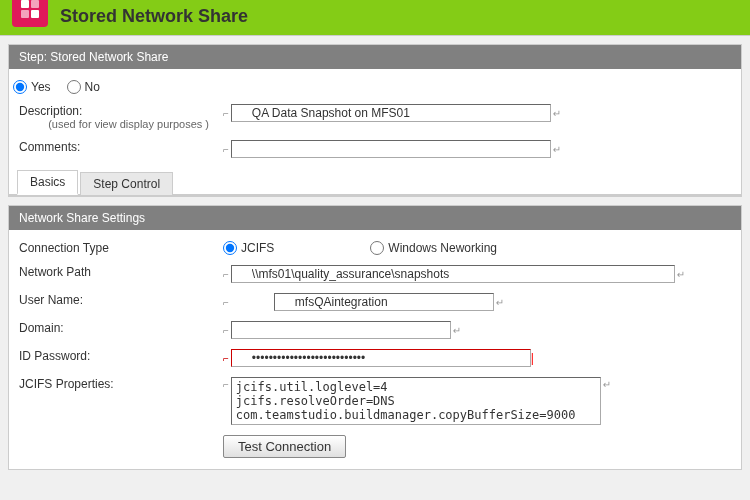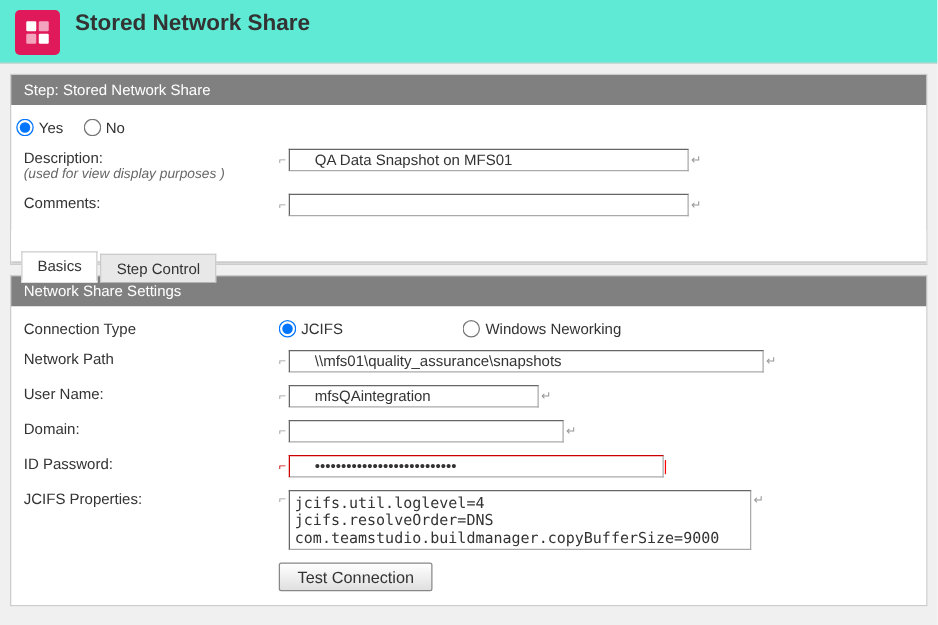--- a/index.html
+++ b/index.html
@@ -1,25 +1,25 @@
 <!DOCTYPE html>
 <html><head>
   <meta charset="utf-8">
   <style>
     * { box-sizing: border-box; margin: 0; padding: 0; }
     body { font-family: Arial, sans-serif; font-size: 12px; background: #f0f0f0; width: 750px; height: 500px; overflow: hidden; }
 
     .header {
-      background: #5eead4;
+      background: #84cc16;
       border-bottom: 1px solid #ccc;
       padding: 8px 12px;
       display: flex;
-      align-items: flex-start;
+      align-items: flex-end;
       gap: 12px;
-      height: 51px;
+      height: 36px;
     }
     .logo {
       width: 36px;
       height: 36px;
       background: #e0195a;
       border-radius: 4px;
       display: flex;
       align-items: center;
       justify-content: center;
       color: white;
@@ -67,21 +67,21 @@
       width: 210px;
       padding: 2px 10px;
       color: #333;
       font-size: 12px;
       flex-shrink: 0;
     }
 
     .form-label .sub-label {
       color: #666;
       font-size: 11px;
-      font-style: italic;
+      text-align: right;
     }
 
     .form-value {
       flex: 1;
       padding: 2px 4px;
       color: #333;
       font-size: 12px;
       display: flex;
       align-items: center;
     }
@@ -122,21 +122,21 @@
     .tab {
       padding: 4px 12px;
       border: 1px solid #ccc;
       border-bottom: none;
       background: #e8e8e8;
       cursor: pointer;
       font-size: 12px;
       color: #333;
       margin-right: 2px;
       position: relative;
-      top: 17px;
+      top: 1px;
     }
 
     .tab.active {
       background: #fff;
       border-bottom: 2px solid #fff;
       font-weight: normal;
       z-index: 1;
     }
 
     
@@ -276,30 +276,30 @@
               <span>Windows Neworking</span>
             </label>
           </div>
         </div>
       </div>
 
       <div class="form-row">
         <div class="form-label">Network Path</div>
         <div class="form-value">
           <span class="corner-mark">⌐</span>
-          <input type="text" class="text-input" value="\\mfs01\quality_assurance\snapshots" style="width: 380px;">
+          <input type="text" class="text-input" value="\\mfs01\quality_assurance\snapshots" style="width: 444px;">
           <span class="corner-mark-end">↵</span>
         </div>
       </div>
 
       <div class="form-row">
         <div class="form-label">User Name:</div>
         <div class="form-value">
           <span class="corner-mark">⌐</span>
-          <input type="text" class="text-input" value="mfsQAintegration" style="width: 200px;">
+          <input type="text" class="text-input" value="mfsQAintegration" style="width: 220px; margin-left: 43px;">
           <span class="corner-mark-end">↵</span>
         </div>
       </div>
 
       <div class="form-row">
         <div class="form-label">Domain:</div>
         <div class="form-value">
           <span class="corner-mark">⌐</span>
           <input type="text" class="text-input" value="" style="width: 220px;">
           <span class="corner-mark-end">↵</span>

